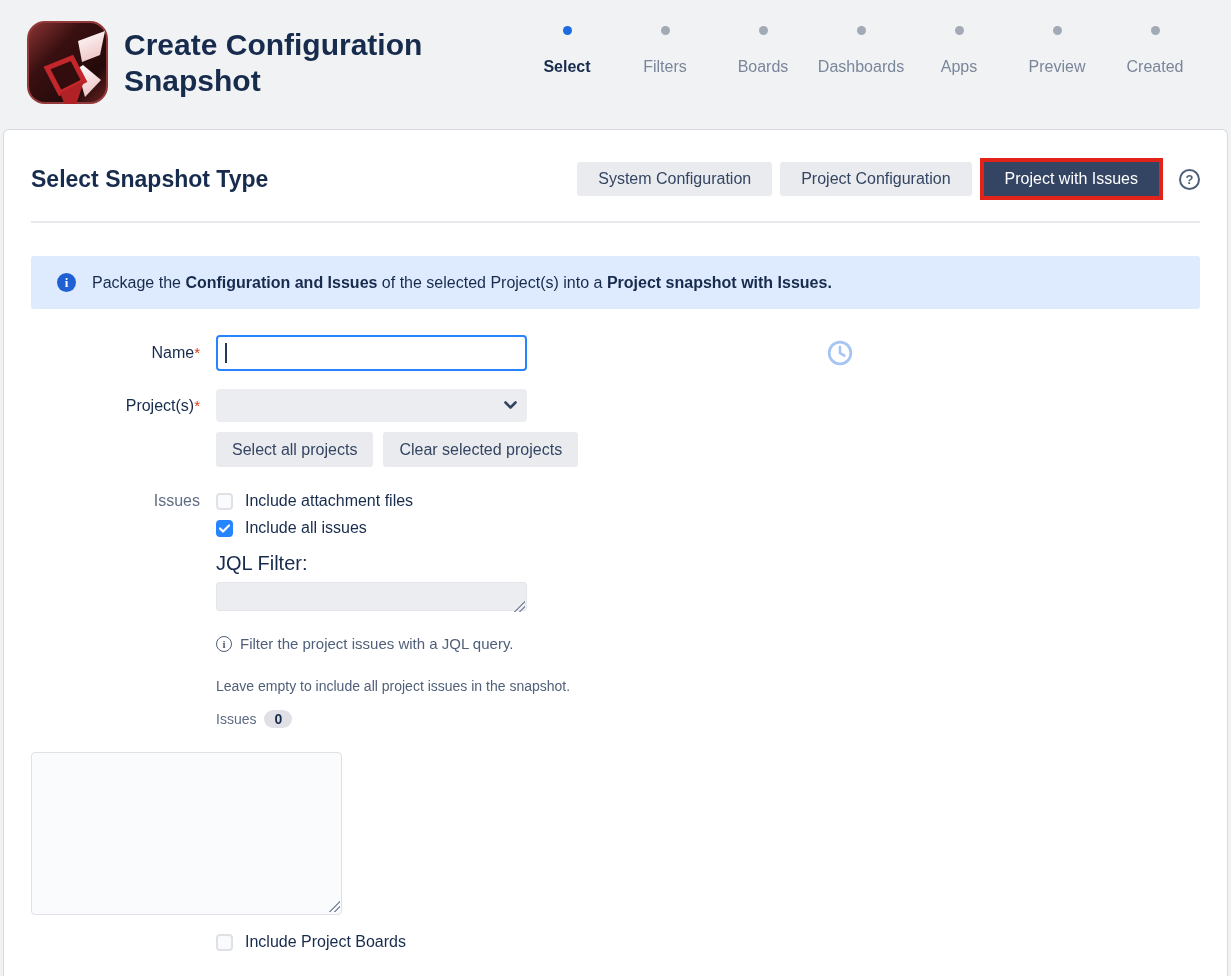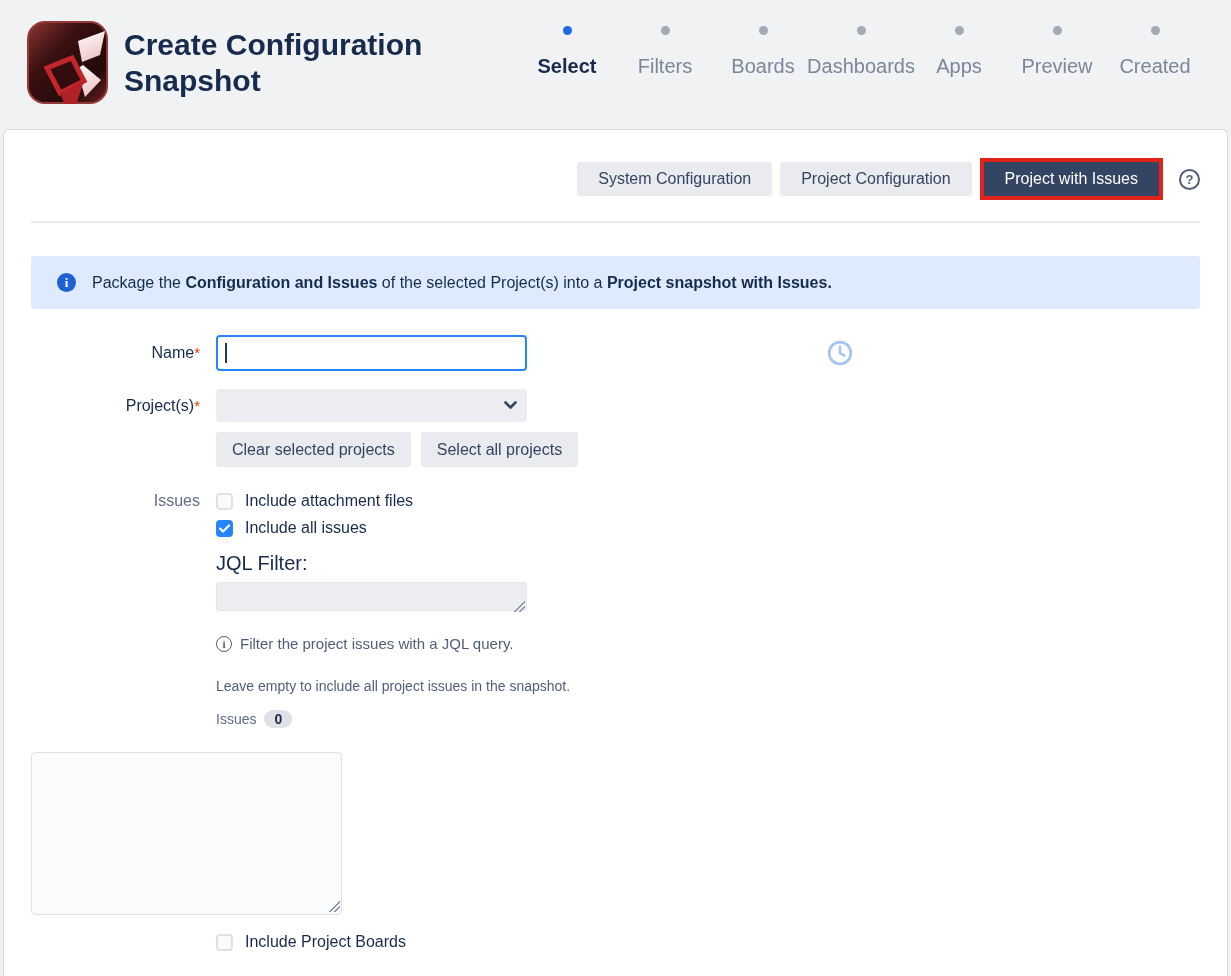--- a/index.html
+++ b/index.html
@@ -6,21 +6,21 @@
   html,body { width:1231px; height:976px; overflow:hidden; background:#f1f2f4;
               font-family:"Liberation Sans", sans-serif; color:#172b4d; }
 
   
   .app-header { display:flex; align-items:flex-start; padding:21px 36px 0 27px; height:129px; background:#f1f2f4; }
   .logo { width:81px; height:83px; flex:none; }
   .app-title { font-size:30px; line-height:36px; font-weight:700; color:#172b4d; margin-left:16px; width:300px; margin-top:6px; }
   .stepper { margin-left:auto; display:flex; gap:18px; padding-top:5px; }
   .step { width:80px; display:flex; flex-direction:column; align-items:center; cursor:pointer; }
   .step .dot { width:9px; height:9px; border-radius:50%; background:#a2aab6; margin-bottom:19px; }
-  .step .step-label { font-size:20px; line-height:25px; color:#7a869a; text-align:center; }
+  .step .step-label { font-size:16px; line-height:25px; color:#7a869a; text-align:center; }
   .step.active .dot { background:#1b6ce1; }
   .step.active .step-label { color:#172b4d; font-weight:700; }
 
   
   .card { margin:0 3px; background:#ffffff; border:1px solid #d7dade; border-bottom:none;
           border-radius:6px 6px 0 0; padding:28px 27px 0 27px; height:847px; }
 
   .type-row { display:flex; align-items:center; }
   .section-heading { font-size:23px; font-weight:700; color:#172b4d; }
   .type-buttons { margin-left:auto; display:flex; align-items:center; gap:8px; }
@@ -148,20 +148,21 @@
     <div class="step">
       <span class="dot"></span>
       <span class="step-label">Created</span>
     </div>
   </nav>
 </header>
 
 <main class="card">
 
   <div class="type-row">
+    <h2 class="section-heading">Select Snapshot Type</h2>
     <div class="type-buttons">
       <button class="type-btn">System Configuration</button>
       <button class="type-btn">Project Configuration</button>
       <span class="annotation-box">
         <button class="type-btn">Project with Issues</button>
       </span>
       <span class="help-circle">?</span>
     </div>
   </div>
 
@@ -188,22 +189,22 @@
     <div class="lbl-col"><span>Project(s)</span><span class="req">*</span></div>
     <div class="select-box">
       <span></span>
       <svg width="13" height="9" viewBox="0 0 13 9">
         <path d="M1.5 1.5 L6.5 6.5 L11.5 1.5" fill="none" stroke="#344563" stroke-width="2.6" stroke-linecap="round" stroke-linejoin="round"></path>
       </svg>
     </div>
   </div>
 
   <div class="btn-row">
+    <button class="gray-btn">Select all projects</button>
     <button class="gray-btn">Clear selected projects</button>
-    <button class="gray-btn">Select all projects</button>
   </div>
 
   <div class="frm-row top-align">
     <div class="lbl-col muted">Issues</div>
     <div class="cb-stack">
       <div class="cb-line">
         <span class="cb-box"></span>
         <span class="cb-label">Include attachment files</span>
       </div>
       <div class="cb-line">

